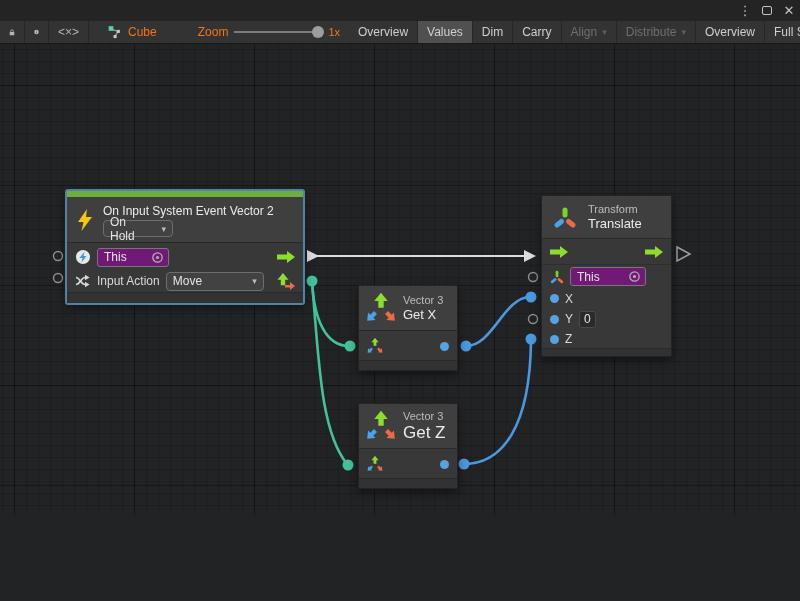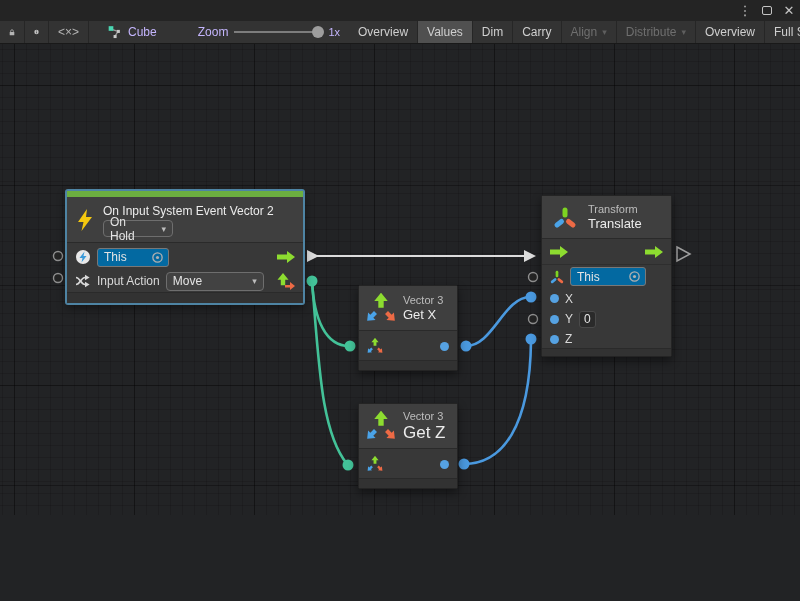--- a/index.html
+++ b/index.html
@@ -22,21 +22,21 @@
   .tb-btn { display:flex; align-items:center; justify-content:center; padding:0 9px;
     border-right:1px solid #262626; color:#cfcfcf; white-space:nowrap; }
   .tb-btn.active { background:#505050; }
   .tb-btn.disabled { color:#6f6f6f; }
   .tb-btn .caret { margin-left:5px; font-size:9px; color:#9a9a9a; }
   .tb-btn.disabled .caret { color:#5f5f5f; }
   .tb-spacer { flex:1; }
   .tb-sep { width:1px; background:#262626; }
   .zoom-track { position:relative; width:88px; height:2px; background:#7d7d7d; margin:0 6px; align-self:center; }
   .zoom-knob { position:absolute; right:-2px; top:-5px; width:12px; height:12px; border-radius:50%; background:#9d9d9d; }
-  .tb-label { color:#c4b5fd; }
+  .tb-label { color:#f97316; }
 
   
   .canvas { position:absolute; top:44px; left:0; width:800px; height:471px;
     background-color:#222325;
     background-image:
       linear-gradient(rgba(0,0,0,.33) 1px, transparent 1px),
       linear-gradient(90deg, rgba(0,0,0,.33) 1px, transparent 1px),
       linear-gradient(rgba(0,0,0,.13) 1px, transparent 1px),
       linear-gradient(90deg, rgba(0,0,0,.13) 1px, transparent 1px);
     background-size:100% 100px, 120px 100%, 12px 12px, 12px 12px;
@@ -49,21 +49,21 @@
   .node.selected { border:1px solid #4e84a4; box-shadow:0 0 0 1px #4e84a4, 0 4px 10px rgba(0,0,0,.45); }
   .n-greenbar { height:6px; background:#6cae40; }
   .n-header { background:#3f3f3f; border-bottom:1px solid #2a2a2a; display:flex; align-items:center; }
   .n-footer { background:#323232; border-top:1px solid #2a2a2a; position:absolute; left:0; right:0; bottom:0; }
   .n-row { display:flex; align-items:center; padding:0 8px; gap:6px; }
   .n-title { color:#ececec; font-size:12px; }
   .n-cat { color:#bdbdbd; font-size:11px; }
   .dropdown { background:#424242; border:1px solid #6e6e6e; border-radius:4px; height:19px;
     display:flex; align-items:center; justify-content:space-between; padding:0 6px; color:#e4e4e4; }
   .dropdown .caret { font-size:9px; color:#bdbdbd; margin-left:8px; }
-  .field { background:#0369a1; border:1px solid #787878; border-radius:3px; height:19px;
+  .field { background:#701a75; border:1px solid #787878; border-radius:3px; height:19px;
     display:flex; align-items:center; justify-content:space-between; padding:0 4px 0 6px; color:#e4e4e4; }
   .valbox { background:#2a2a2a; border:1px solid #4a4a4a; border-radius:3px; min-width:15px; height:17px;
     display:flex; align-items:center; justify-content:center; padding:0 4px; color:#e4e4e4; }
   .port-dot { width:9px; height:9px; border-radius:50%; background:#56a2e2; flex:none; }
   .spacer { flex:1; }
   .lbl { color:#d9d9d9; }
 </style>
 </head>
 <body>
 

